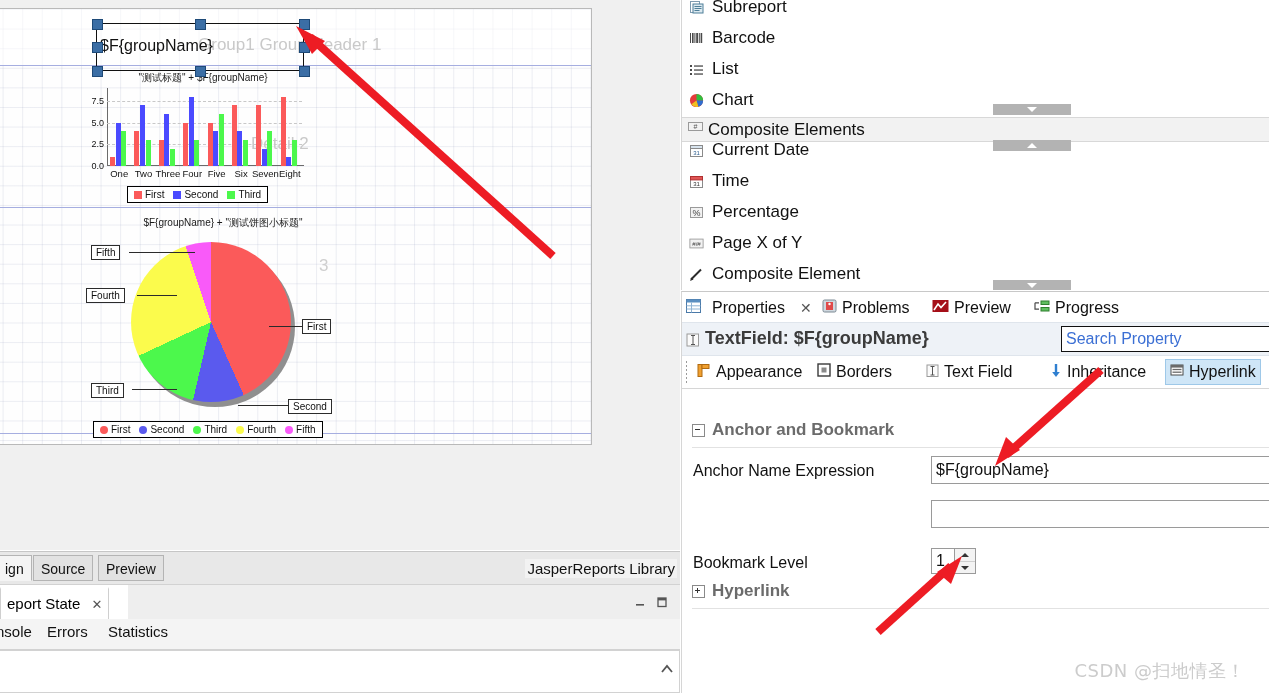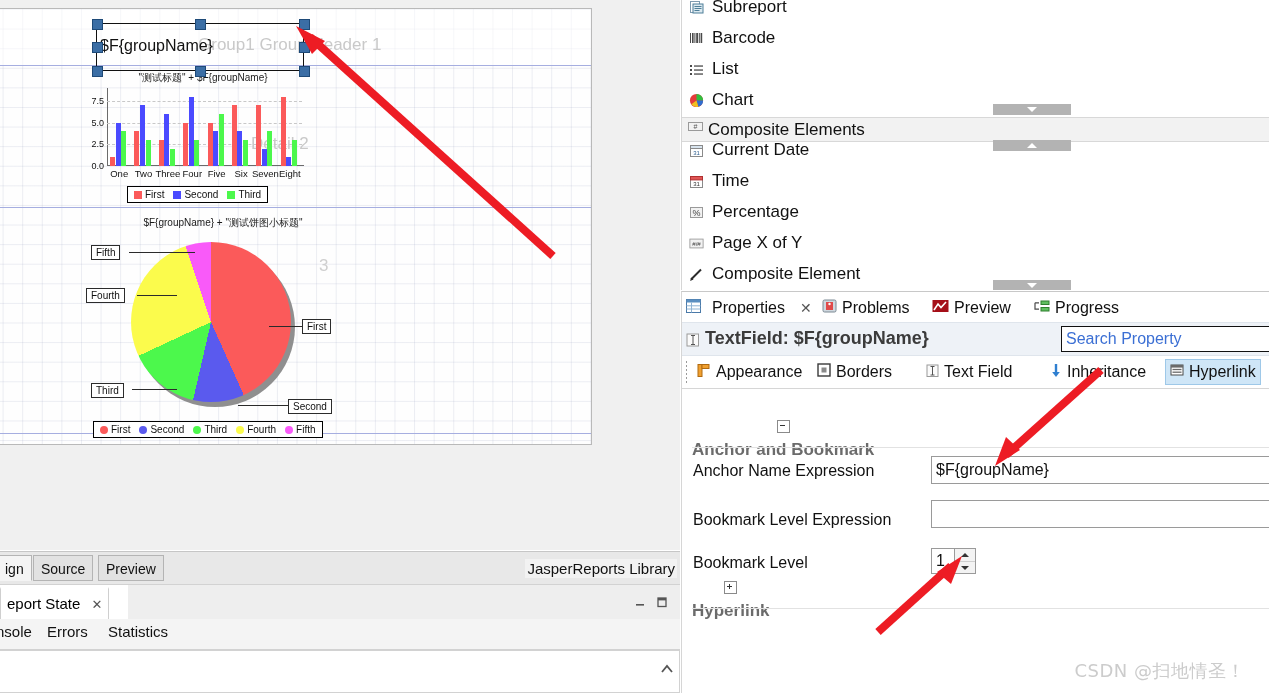--- a/index.html
+++ b/index.html
@@ -122,21 +122,21 @@
       background:#fff;box-sizing:border-box;}
   #searchprop input{border:0;outline:0;width:100%;height:100%;padding:0 4px;box-sizing:border-box;
       font-size:16px;color:#3b6fd4;font-family:"Liberation Sans",sans-serif;background:transparent;}
   #proptabs{position:absolute;left:0;top:64px;width:588px;height:32px;border-bottom:1px solid #d6d6d6;}
   .ptab{position:absolute;top:3px;height:26px;display:flex;align-items:center;gap:5px;font-size:16px;
       color:#111;white-space:nowrap;padding:0 4px;box-sizing:border-box;}
   .ptab.sel{background:#cfe6f7;border:1px solid #9ec8e8;}
   #grip{position:absolute;left:3px;top:68px;width:3px;height:24px;
       background-image:radial-gradient(circle,#9a9a9a 1px,transparent 1px);background-size:3px 4px;}
   .secthead{position:absolute;left:10px;display:flex;align-items:center;gap:7px;
-      font-size:17px;font-weight:bold;color:#6b6b6b;flex-direction:column;}
+      font-size:17px;font-weight:bold;color:#6b6b6b;}
   .expander{width:11px;height:11px;border:1px solid #8a8a8a;background:#fff;position:relative;flex:none;}
   .expander::before{content:"";position:absolute;left:2px;top:4px;width:5px;height:1px;background:#333;}
   .expander.plus::after{content:"";position:absolute;left:4px;top:2px;width:1px;height:5px;background:#333;}
   .sectrule{position:absolute;left:10px;width:578px;height:0;border-top:1px solid #e2e2e2;}
   .prow-label{position:absolute;left:11px;font-size:16px;color:#111;white-space:nowrap;}
   .pfield{position:absolute;border:1px solid #9a9a9a;background:#fff;box-sizing:border-box;}
   .pfield input{border:0;outline:0;width:100%;height:100%;padding:0 4px;box-sizing:border-box;
       font-size:16px;color:#111;background:transparent;font-family:"Liberation Sans",sans-serif;}
   #spin{position:absolute;left:249px;top:256px;width:22px;height:26px;border:1px solid #9a9a9a;
       background:#f3f3f3;box-sizing:border-box;}
@@ -581,21 +581,20 @@
     <span class="expander"></span>
     <span>Anchor and Bookmark</span>
   </div>
   <div class="sectrule" style="top:155px;"></div>
 
   <div class="prow-label" style="top:170px;">Anchor Name Expression</div>
   <div class="pfield" style="left:249px;top:164px;width:345px;height:28px;">
     <input type="text" value="$F{groupName}" style="">
   </div>
 
-  <div class="prow-label" style="top:219px;">Bookmark Level Expression</div>
   <div class="pfield" style="left:249px;top:208px;width:345px;height:28px;">
     <input type="text" value="" style="">
   </div>
 
   <div class="prow-label" style="top:262px;">Bookmark Level</div>
   <div class="pfield" style="left:249px;top:256px;width:23px;height:26px;border-right:0;">
     <input type="text" value="1" style="">
   </div>
   <div id="spin" style="left:272px;">
     <div class="up">

